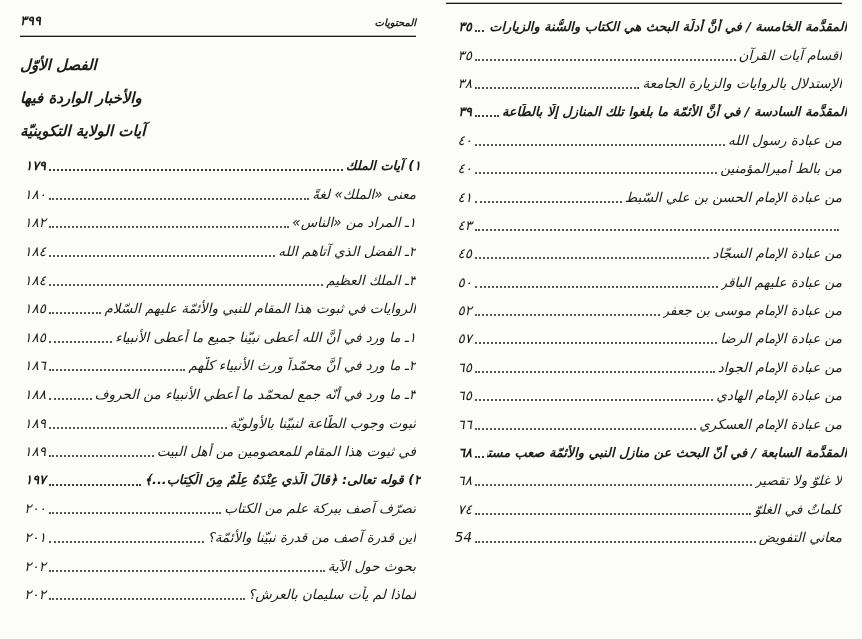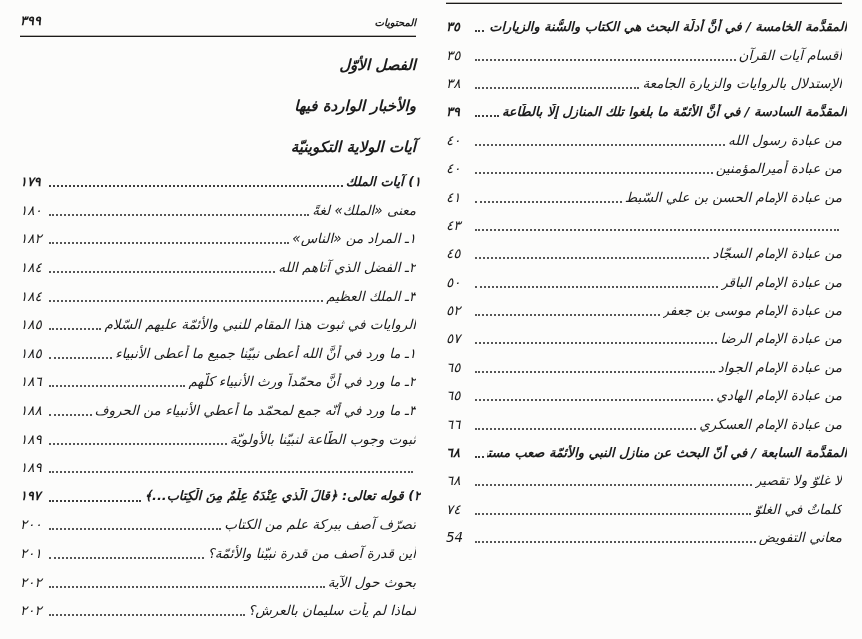--- a/index.html
+++ b/index.html
@@ -32,25 +32,24 @@
     font-weight:bold;
     font-size:13px;
   }
   .page-header .running-title{font-size:10px;}
   .header-rule{height:2px;background:#1b1b1b;}
   .header-rule::after{
     content:"";display:block;height:1px;background:#b3b0ab;margin-top:2px;
   }
   .chapter-headings{margin-top:12px;}
   .chapter-headings div{
-    text-align:right;
+    text-align:left;
     font-weight:bold;
     font-size:15px;
     line-height:33px;
-    margin-top:8px;
   }
   .toc{margin-top:8px;font-size:13.5px;}
   .page-left .toc{margin-top:3px;}
   .row{
     display:flex;
     align-items:center;
     height:28.4px;
   }
   .page-left .row{height:28.6px;}
   .row .label{
@@ -62,21 +61,21 @@
     flex:1 1 10px;
     min-width:8px;
     height:0;
     border-bottom:2px dotted #555;
     transform:translateY(5px);
     margin:0 3px;
   }
   .row .num{
     flex:0 0 auto;
     min-width:26px;
-    text-align:left;
+    text-align:right;
     white-space:nowrap;
   }
   .row.bold{
     font-weight:bold;
     font-size:12.9px;
     margin-right:-5px;
   }
   .row.bold .leader{border-bottom-color:#3c3c3c;}
 </style>
 </head>
@@ -153,20 +152,21 @@
           <span class="num">١٨٨</span>
         </div>
 
         <div class="row">
           <span class="label">ثبوت وجوب الطّاعة لنبيّنا بالأولويّة</span>
           <span class="leader"></span>
           <span class="num">١٨٩</span>
         </div>
 
         <div class="row">
+          <span class="label">في ثبوت هذا المقام للمعصومين من أهل البيت</span>
           <span class="leader"></span>
           <span class="num">١٨٩</span>
         </div>
 
         <div class="row bold">
           <span class="label">٢) قوله تعالى: ﴿قالَ الَّذي عِنْدَهُ عِلْمٌ مِنَ الْكِتابِ...﴾</span>
           <span class="leader"></span>
           <span class="num">١٩٧</span>
         </div>
 
@@ -225,21 +225,21 @@
           <span class="num">٣٩</span>
         </div>
 
         <div class="row">
           <span class="label">من عبادة رسول الله</span>
           <span class="leader"></span>
           <span class="num">٤٠</span>
         </div>
 
         <div class="row">
-          <span class="label">من عبادة أميرالمؤمنين</span>
+          <span class="label">من بالط أميرالمؤمنين</span>
           <span class="leader"></span>
           <span class="num">٤٠</span>
         </div>
 
         <div class="row">
           <span class="label">من عبادة الإمام الحسن بن علي السّبط</span>
           <span class="leader"></span>
           <span class="num">٤١</span>
         </div>
 
@@ -248,21 +248,21 @@
           <span class="num">٤٣</span>
         </div>
 
         <div class="row">
           <span class="label">من عبادة الإمام السجّاد</span>
           <span class="leader"></span>
           <span class="num">٤٥</span>
         </div>
 
         <div class="row">
-          <span class="label">من عبادة الإمام الباقر</span>
+          <span class="label">من عبادة عليهم الباقر</span>
           <span class="leader"></span>
           <span class="num">٥٠</span>
         </div>
 
         <div class="row">
           <span class="label">من عبادة الإمام موسى بن جعفر</span>
           <span class="leader"></span>
           <span class="num">٥٢</span>
         </div>
 

